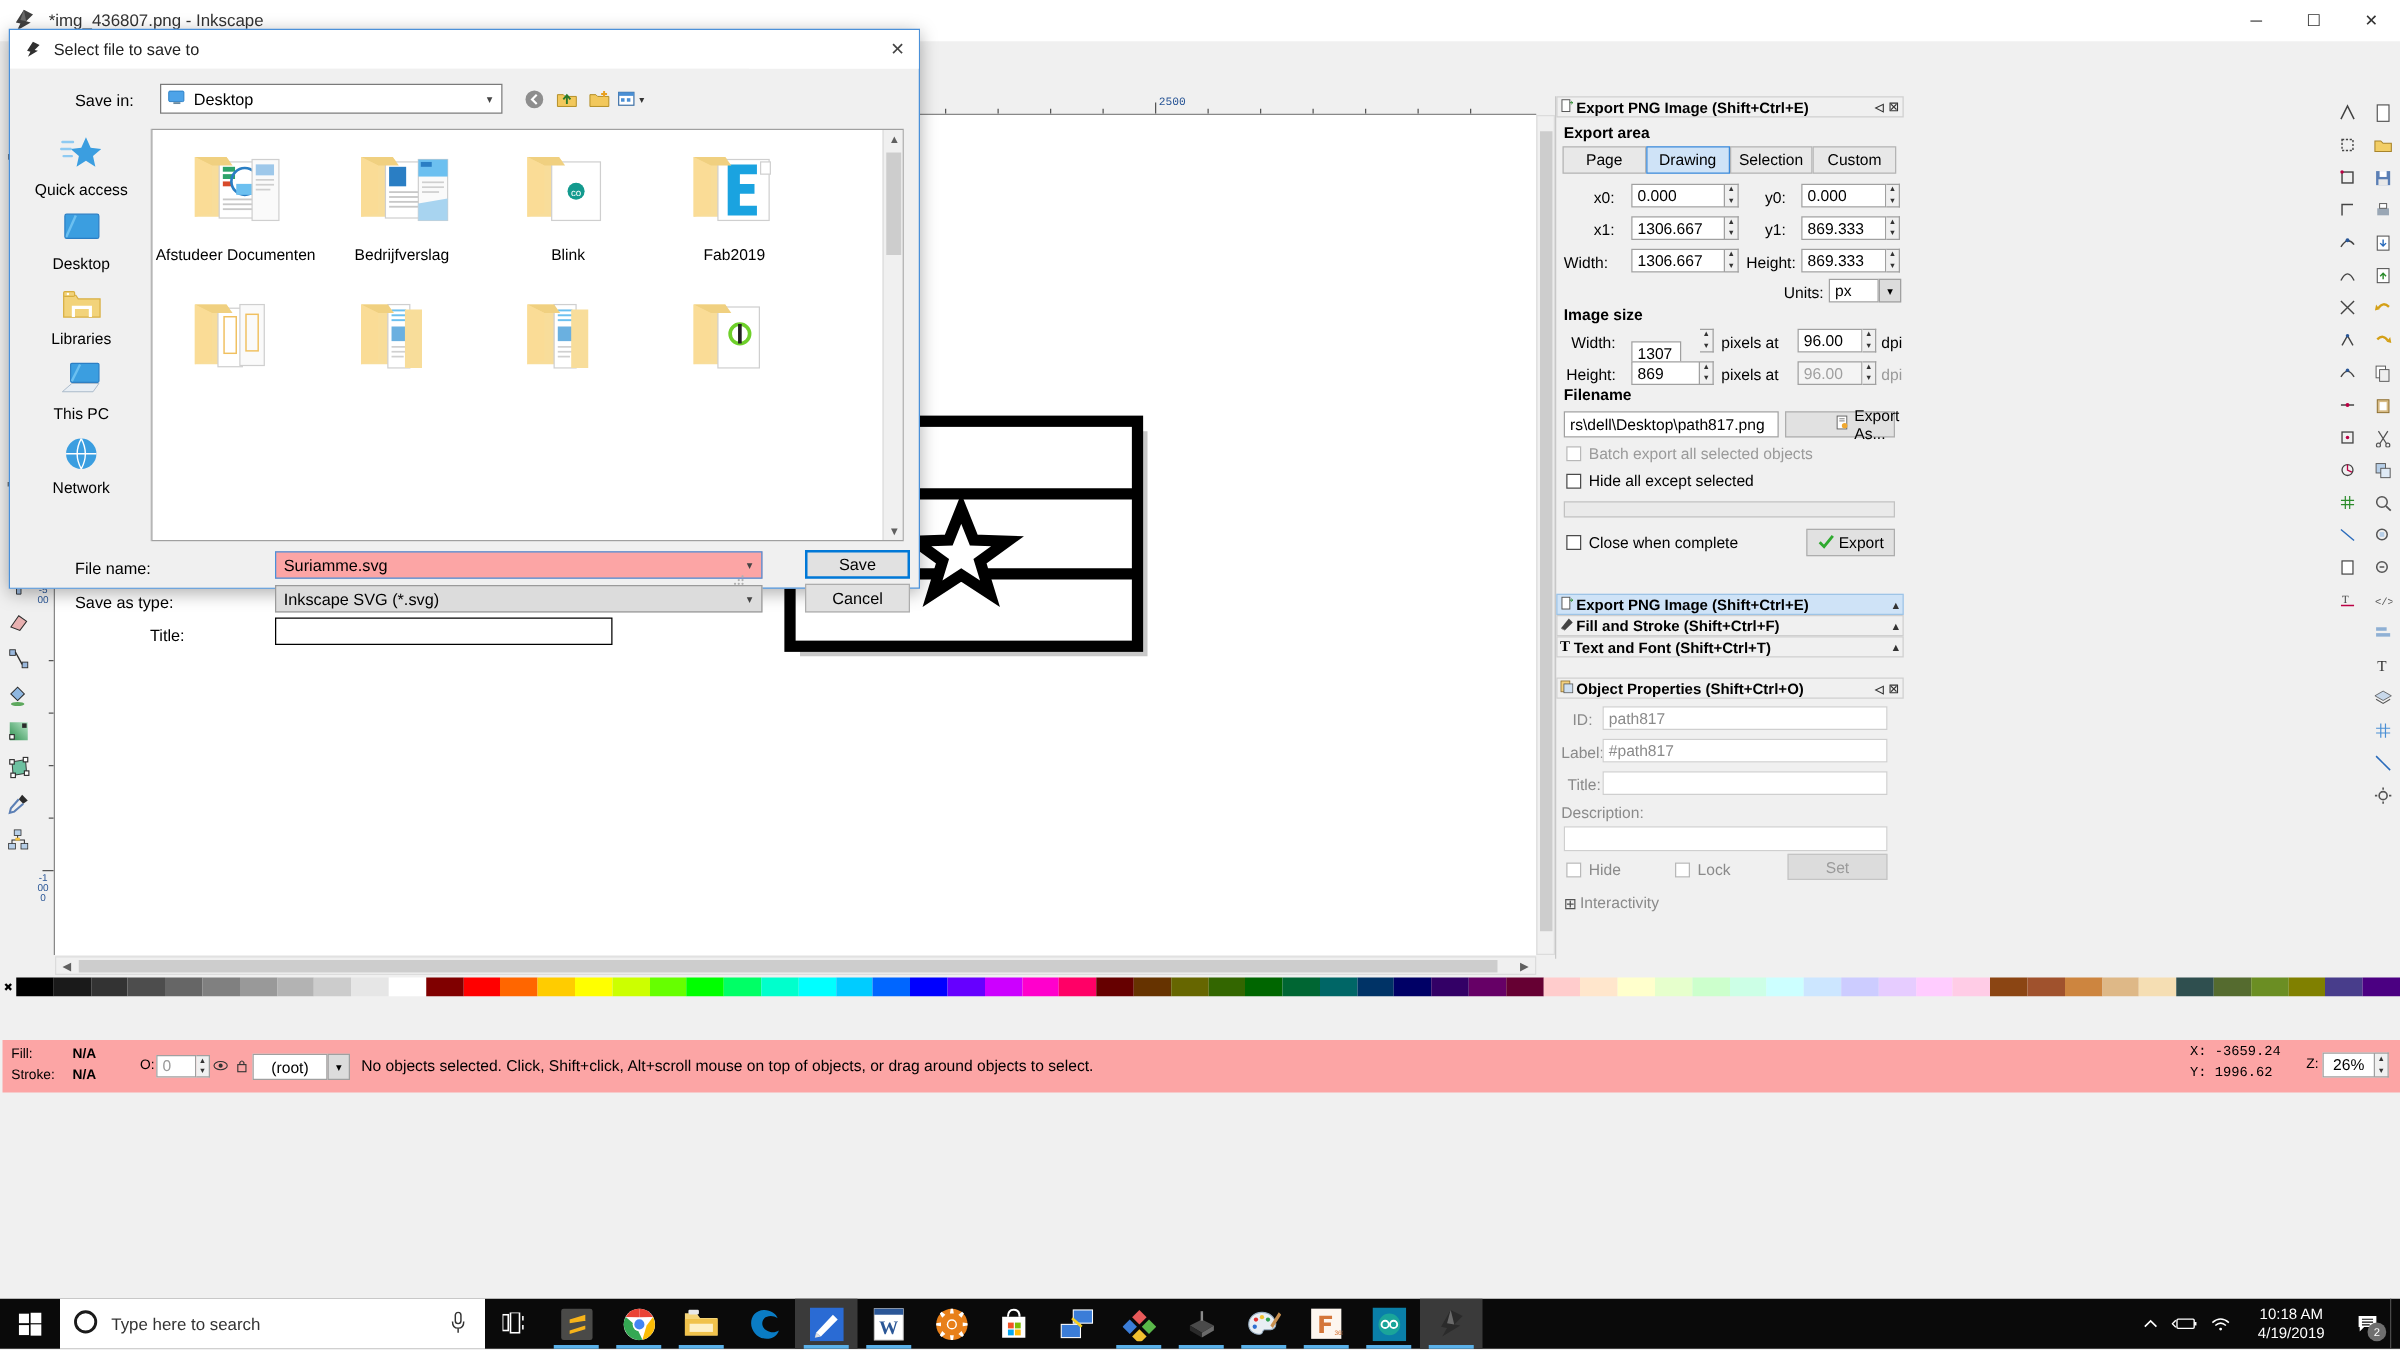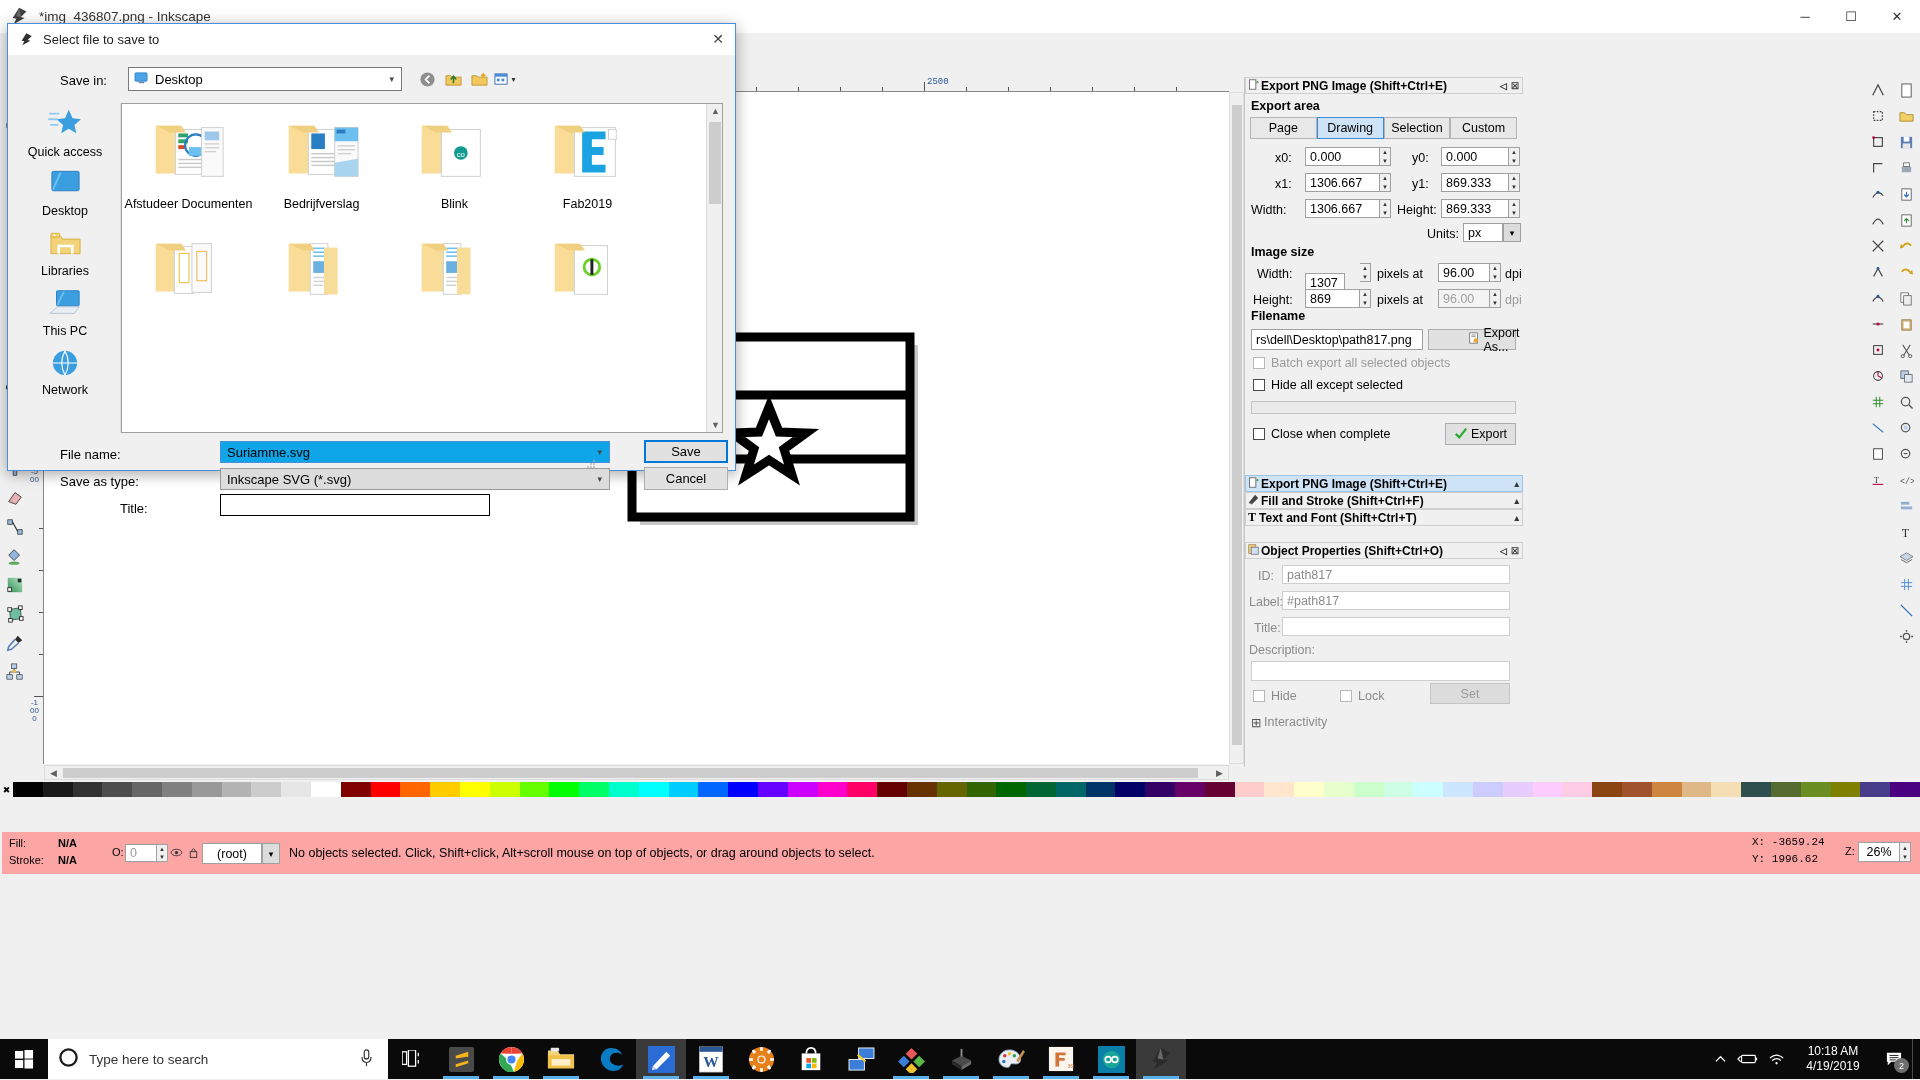--- a/index.html
+++ b/index.html
@@ -140,21 +140,21 @@
     justify-content:flex-start; padding-top:8px; gap:4px;
   }
   .file-item .fname { font-size:12.5px; text-align:center; }
   .pane-sb {
     position:absolute; right:0; top:0; width:16px; height:328px; background:#f0f0f0;
     border-left:1px solid #dcdcdc;
   }
   .pane-sb .thumb { position:absolute; left:2px; top:18px; width:12px; height:82px; background:#cdcdcd; }
   .flabel { position:absolute; font-size:13px; }
   .fcombo {
-    position:absolute; height:22px; background:#0ea5e9; border:1px solid #4a90d9;
+    position:absolute; height:22px; background:#fca5a5; border:1px solid #4a90d9;
     display:flex; align-items:center; padding-left:6px; font-size:13px;
   }
   .fcombo .caret { position:absolute; right:7px; font-size:9px; color:#444; }
   .fcombo.gray { background:#dcdcdc; border:1px solid #9a9a9a; }
   .ftitle-input {
     position:absolute; height:22px; background:#fff; border:1px solid #000;
   }
   .dlg-btn {
     position:absolute; width:84px; height:23px; background:#e1e1e1; border:1px solid #adadad;
     display:flex; align-items:center; justify-content:center; font-size:13px;

